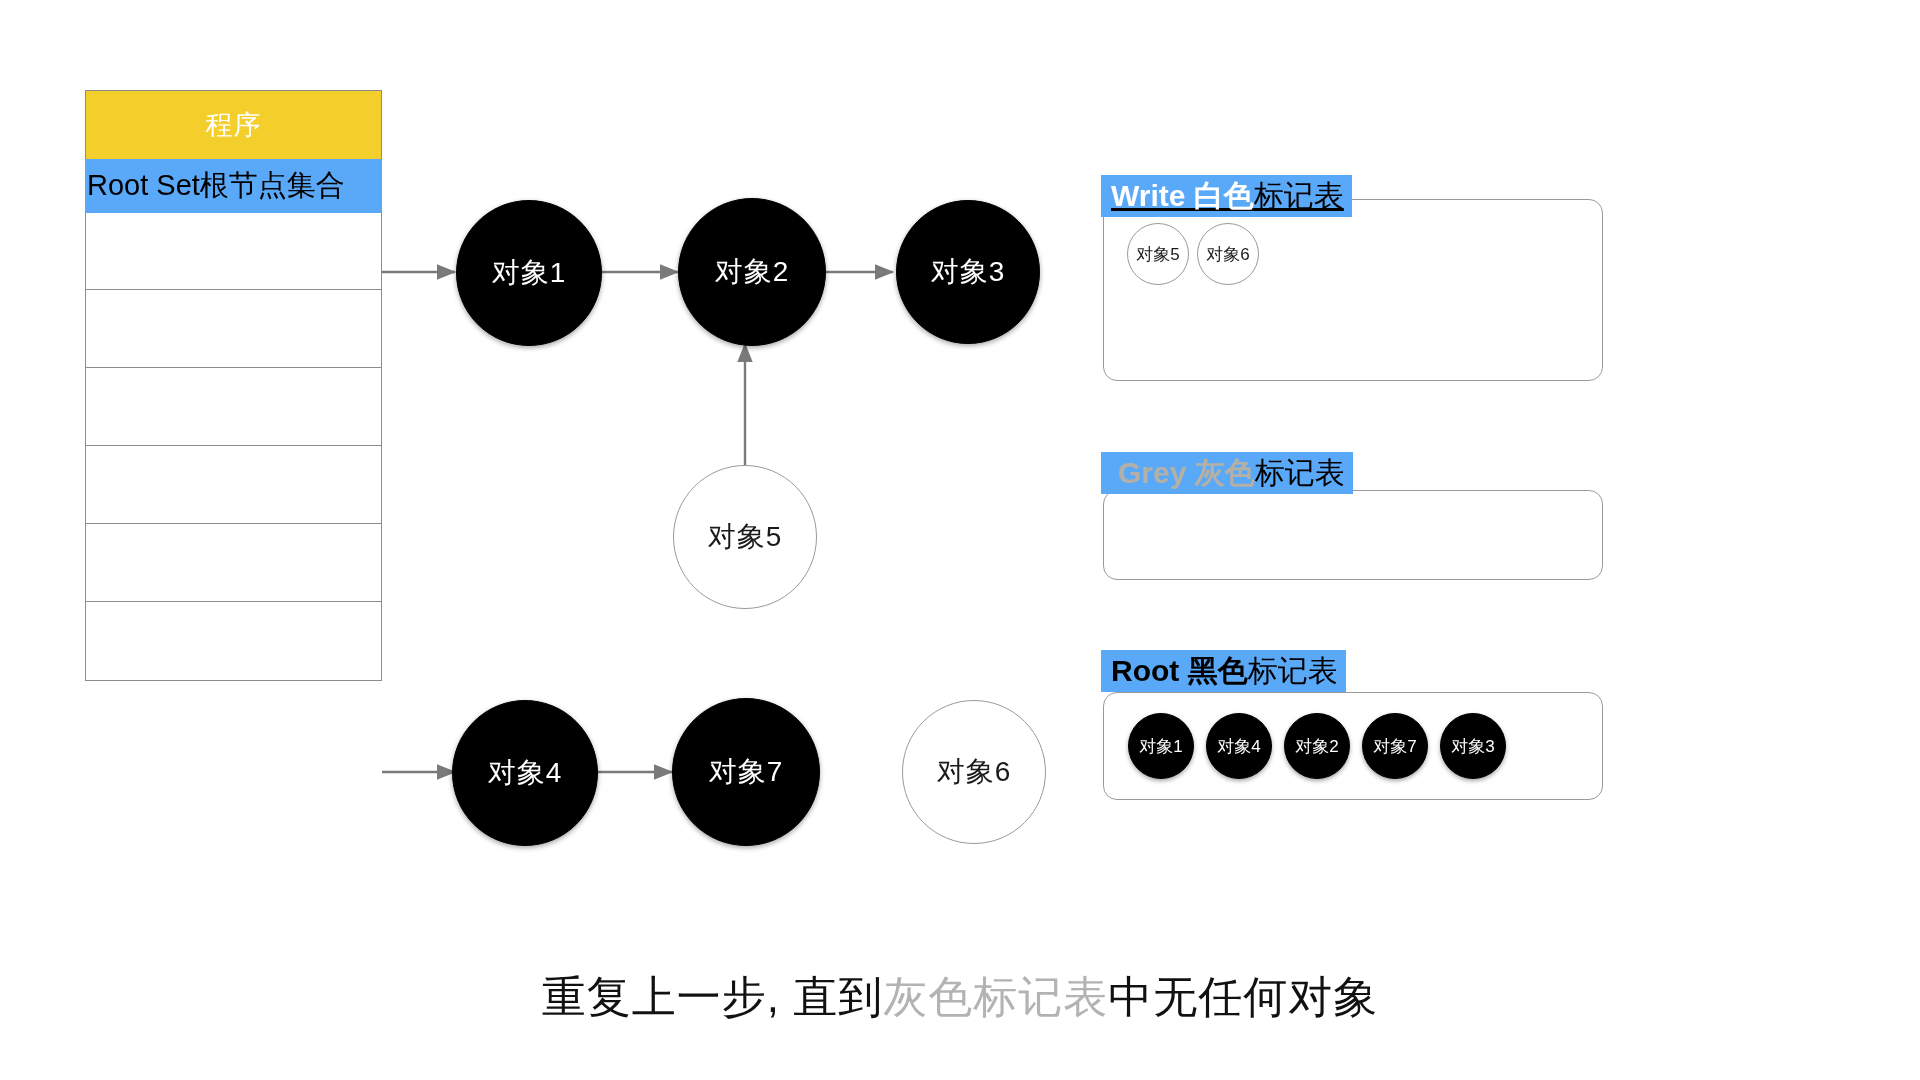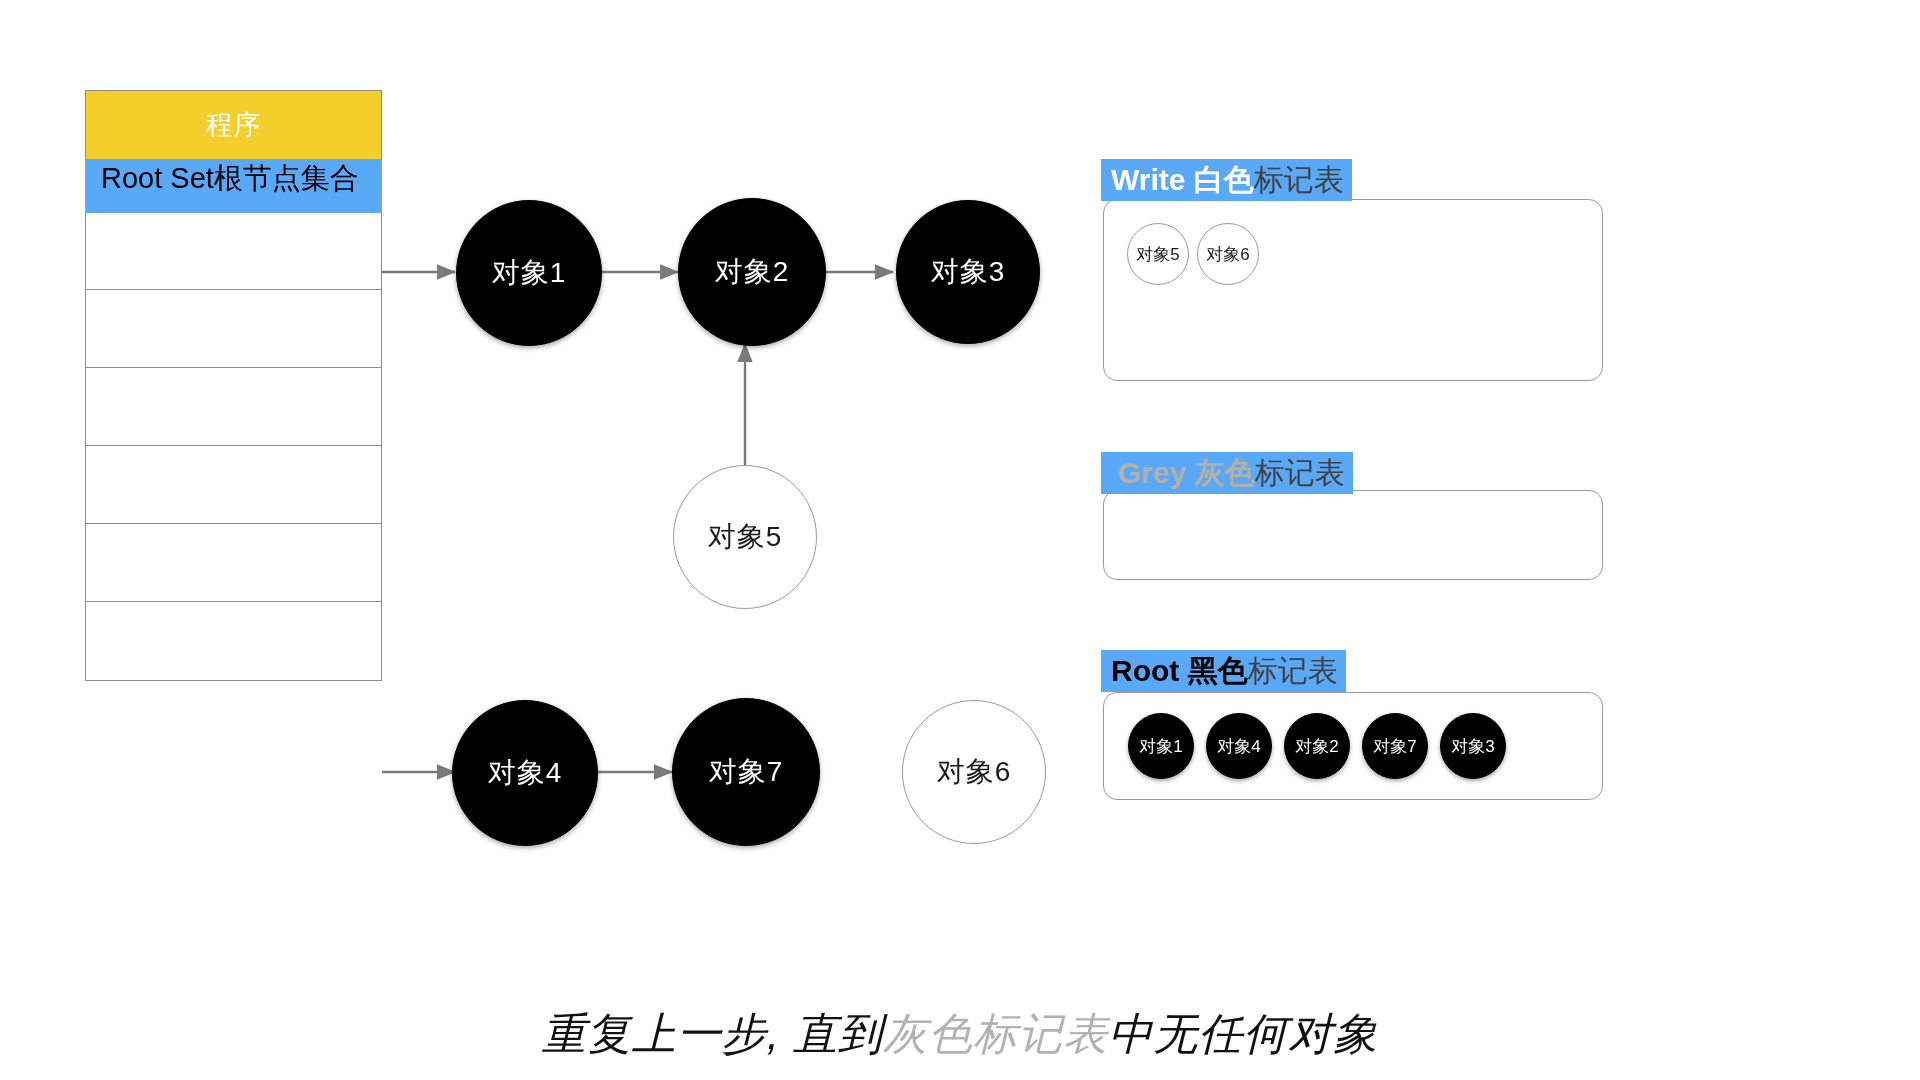--- a/index.html
+++ b/index.html
@@ -39,22 +39,22 @@
     justify-content: center;
     color: #ffffff;
     font-size: 27px;
     letter-spacing: 1px;
   }
   .rootset-header {
     height: 54px;
     background: #5aa9f8;
     box-sizing: border-box;
     display: flex;
-    align-items: flex-start;
-    padding-left: 16px;
+    align-items: center;
+    padding-left: 2px;
     color: #000000;
     font-size: 29px;
     margin-top: -1px;
     position: relative;
     z-index: 3;
   }
   .rows-wrap {
     border: 1.5px solid #8c8c8c;
     border-top: none;
     box-sizing: border-box;
@@ -98,21 +98,21 @@
     height: 42px;
     display: flex;
     align-items: center;
     padding: 0 8px 0 10px;
     font-size: 30px;
     white-space: nowrap;
     z-index: 4;
     box-sizing: border-box;
   }
   .mark-label .kw { font-weight: bold; }
-  .mark-label .tail { color: #404040; font-weight: normal; }
+  .mark-label .tail { color: #000000; font-weight: normal; }
   .kw-white { color: #ffffff; }
   .kw-grey  { color: #b5b0a6; }
   .kw-black { color: #000000; }
 
   .mark-box {
     position: absolute;
     border: 1.6px solid #9a9a9a;
     border-radius: 14px;
     background: #ffffff;
     box-sizing: border-box;
@@ -144,27 +144,26 @@
     color: #ffffff;
     width: 66px; height: 66px;
     margin-right: 12px;
     box-shadow: 0 2px 4px rgba(0,0,0,0.35);
   }
 
   
   .caption {
     position: absolute;
     left: 0;
-    top: 1005px;
+    top: 968px;
     width: 1920px;
     text-align: center;
     font-size: 44px;
     color: #111111;
     letter-spacing: 1px;
-    font-style: italic;
   }
   .caption .grey { color: #b3b3b3; }
 
   svg.arrows {
     position: absolute;
     left: 0; top: 0;
     width: 1920px; height: 1080px;
     pointer-events: none;
   }
 </style>
@@ -231,21 +230,21 @@
   </div>
 
   <div class="node black" style="left:672px; top:698px; width:148px; height:148px;">
     <span>对象7</span>
   </div>
 
   <div class="node white" style="left:902px; top:700px; width:144px; height:144px;">
     <span>对象6</span>
   </div>
 
-  <div class="mark-label" style="left:1101px; top:159px;">
+  <div class="mark-label" style="left:1101px; top:175px;text-decoration:underline;">
     <span class="kw kw-white">Write 白色</span>
     <span class="tail">标记表</span>
   </div>
   <div class="mark-box" style="left:1103px; top:199px; width:500px; height:182px;"></div>
   <div class="chip-row" style="left:1127px; top:223px;">
     <div class="chip white">
       <span>对象5</span>
     </div>
     <div class="chip white">
       <span>对象6</span>

